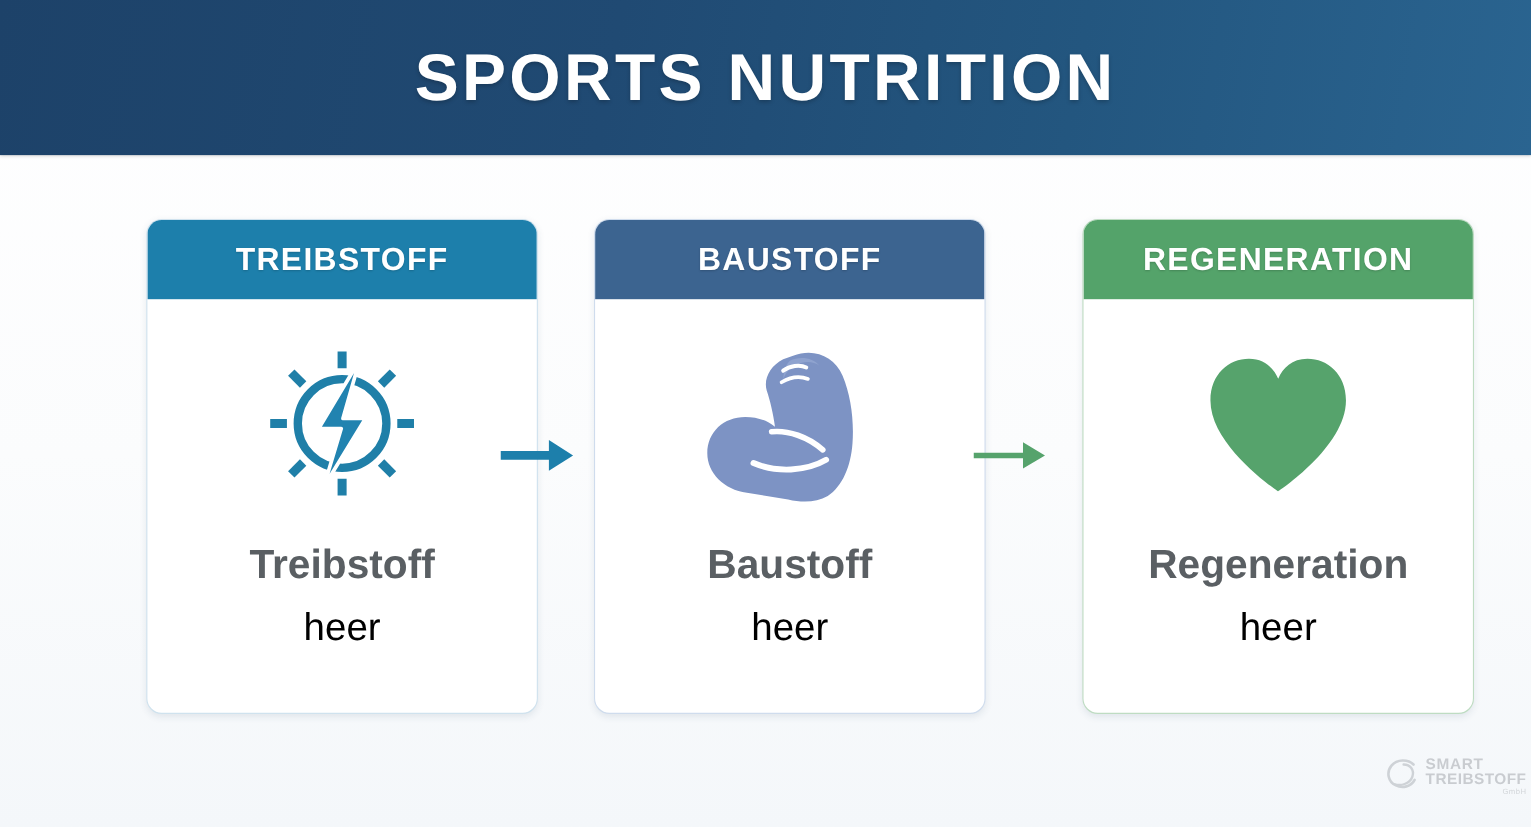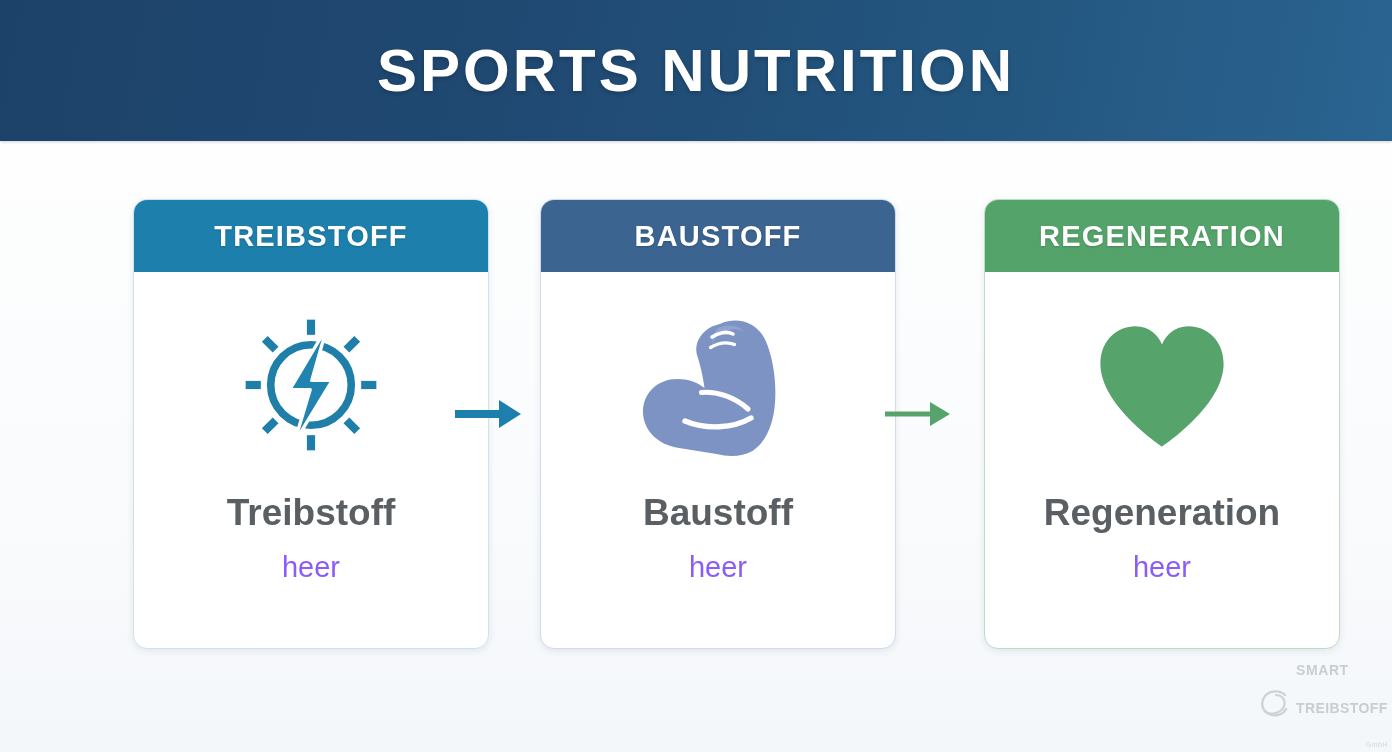--- a/index.html
+++ b/index.html
@@ -105,22 +105,22 @@
 
   .card-title {
     font-size: 37px;
     font-weight: bold;
     color: #5a5f63;
     line-height: 1;
     margin-top: -4px;
     white-space: nowrap;
   }
   .card-subtitle {
-    font-size: 29px;
-    color: #8b5cf6;
+    font-size: 35px;
+    color: #000000;
     line-height: 1;
     margin-top: 22px;
     white-space: nowrap;
   }
 
   
   .arrow {
     position: absolute;
     top: 392px;
     width: 68px;
@@ -140,21 +140,20 @@
     display: flex;
     align-items: center;
     filter: blur(0.35px);
   }
   .wm-mark { flex: 0 0 auto; margin-right: 4px; }
   .wm-text {
     display: flex;
     flex-direction: column;
     justify-content: center;
     color: #8d9197;
-    gap: 24px;
   }
   .wm-line1 {
     font-size: 14px;
     font-weight: bold;
     letter-spacing: 0.6px;
     line-height: 14px;
   }
   .wm-line2 {
     font-size: 14px;
     font-weight: bold;

